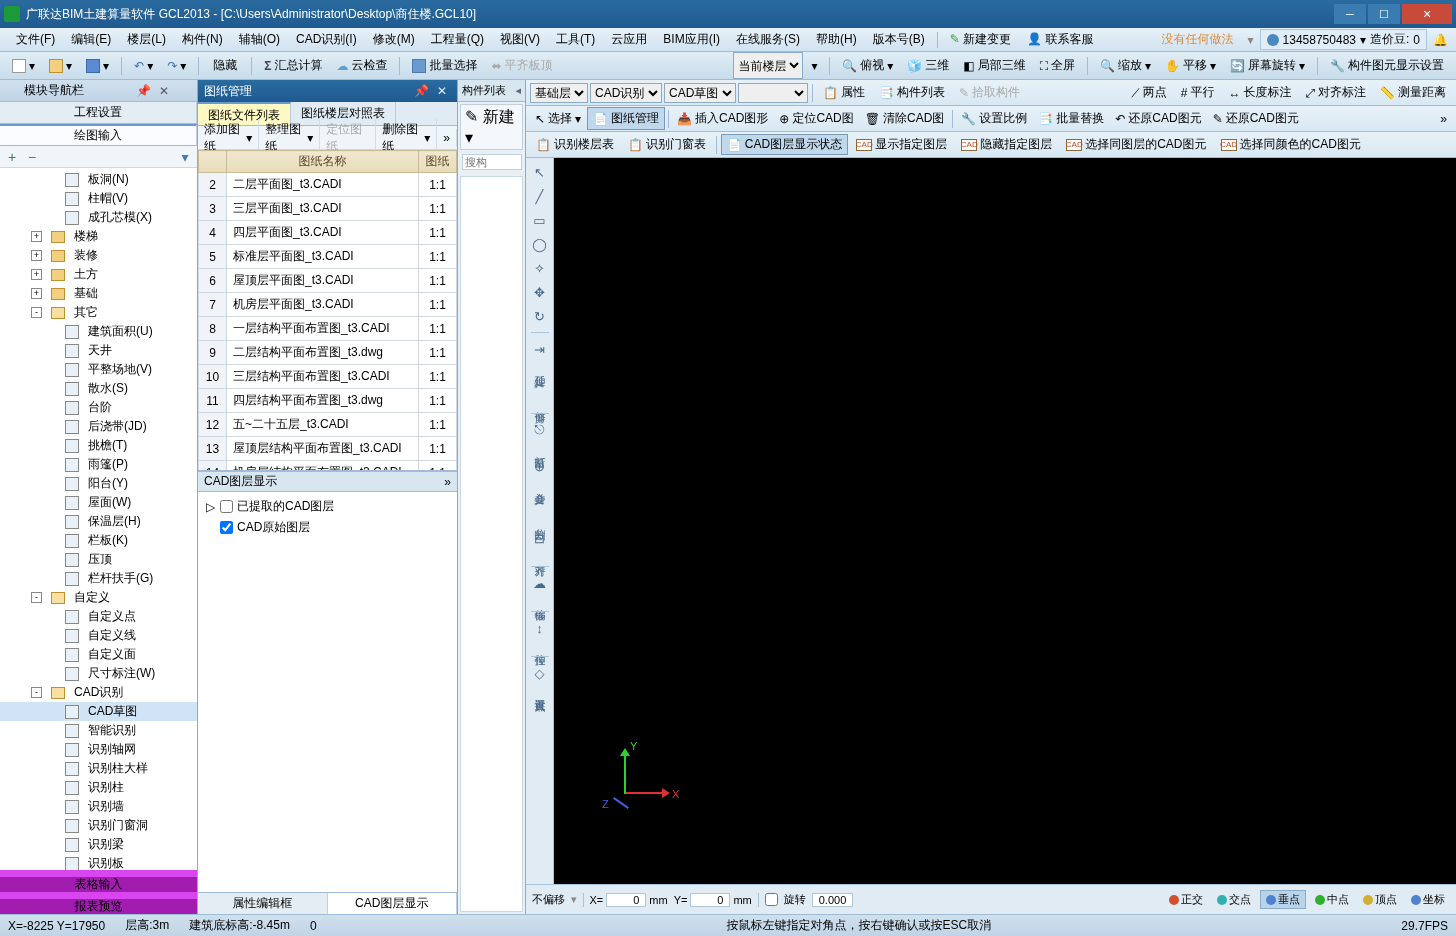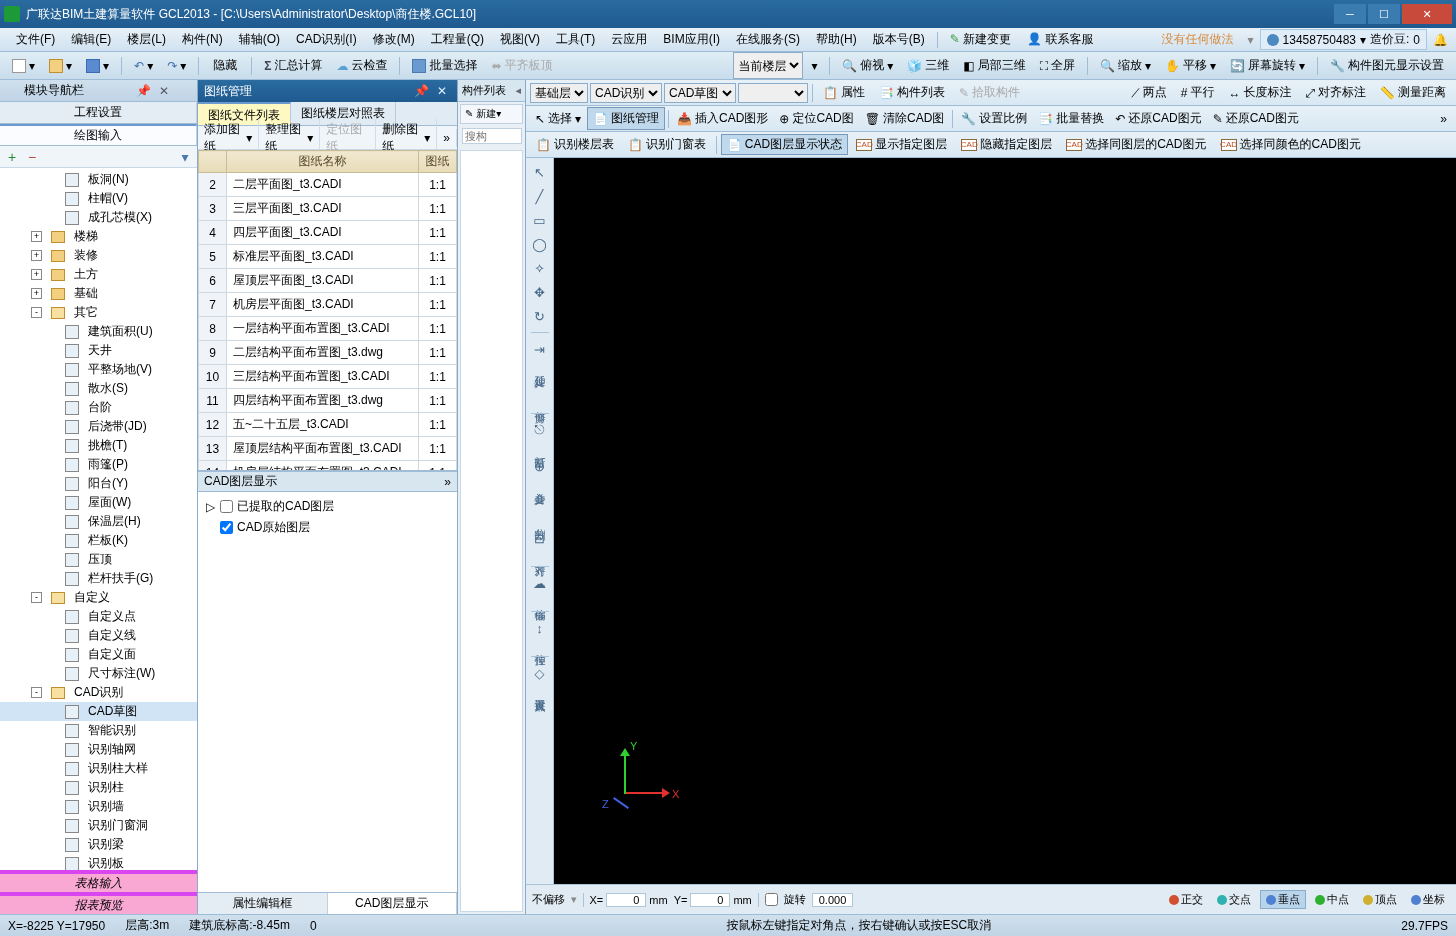--- a/index.html
+++ b/index.html
@@ -53,21 +53,21 @@
 .tree-item { padding: 1px 4px; display: flex; align-items: center; gap: 9px; cursor: pointer; white-space: nowrap; }
 .tree-item.selected { background: #d0e4f6; }
 .tree-item .expander { width: 11px; height: 11px; border: 1px solid #888; display: inline-flex; align-items: center; justify-content: center; font-size: 9px; line-height: 1; background: #fff; }
 .tree-item .noexp { width: 11px; height: 11px; display: inline-block; }
 .tree-item .folder { width: 14px; height: 12px; background: #f3d080; border: 1px solid #c09030; display: inline-block; }
 .tree-item .folder.open { background: #f8e0a0; }
 .tree-item .ticon { width: 14px; height: 14px; display: inline-block; border: 1px solid #888; background: #e8f0f8; }
 .tree-item .indent1 { width: 18px; }
 .tree-item .indent2 { width: 32px; }
 .bottom-tab-row { display: flex; flex-direction: column; }
-.bottom-tab { height: 22px; display: flex; align-items: center; justify-content: center; border-top: 4px solid #d946ef; background: #f9a8d4; cursor: pointer; font-style: italic; }
+.bottom-tab { height: 22px; display: flex; align-items: center; justify-content: center; border-top: 7px solid #d946ef; background: #a21caf; cursor: pointer; }
 
 .mid-panel { width: 260px; background: #e8f0f6; border-right: 1px solid #8aacc8; display: flex; flex-direction: column; }
 .mid-header { height: 22px; background: linear-gradient(#2a6ba0, #1f5a8f); color: #fff; display: flex; align-items: center; padding: 0 6px; }
 .mid-header .mh-title { flex: 1; }
 .mid-header .mh-btn { padding: 0 4px; cursor: pointer; color: #def; }
 .mid-tabs { height: 24px; display: flex; background: #e0ebf3; border-bottom: 1px solid #a0bcd6; }
 .mid-tabs .mtab { padding: 3px 10px; border-right: 1px solid #b8ccde; cursor: pointer; }
 .mid-tabs .mtab.active { background: #fef9c3; border-top: 2px solid #6a9ad0; }
 .mid-toolbar { height: 24px; display: flex; align-items: center; background: #f0f5fa; border-bottom: 1px solid #c8d8e6; }
 .mid-toolbar .mtb-btn { padding: 2px 6px; cursor: pointer; border-right: 1px solid #d0dce8; display: flex; align-items: center; }
@@ -85,21 +85,21 @@
 .cad-layer-item input[type=checkbox] { width: 13px; height: 13px; }
 .mid-bottom-tabs { height: 22px; display: flex; background: #e4edf4; border-top: 1px solid #a0bcd6; }
 .mid-bottom-tabs .mbtab { flex: 1; display: flex; align-items: center; justify-content: center; border-right: 1px solid #c0d0de; cursor: pointer; }
 .mid-bottom-tabs .mbtab.active { background: #fff; }
 
 .component-panel { width: 68px; background: #e8f0f6; border-right: 1px solid #8aacc8; display: flex; flex-direction: column; }
 .comp-header { height: 22px; background: #d8e6f0; border-bottom: 1px solid #a0bcd6; display: flex; align-items: center; padding: 0 4px; font-size: 11px; }
 .comp-header .ch-title { flex: 1; }
 .comp-header .ch-btn { cursor: pointer; color: #667; }
 .comp-buttons { padding: 2px; }
-.comp-btn { display: block; width: 100%; padding: 2px 4px; margin-bottom: 2px; background: #f4f8fc; border: 1px solid #c0d0de; cursor: pointer; font-size: 10px; text-align: left; }
+.comp-btn { display: block; width: 100%; padding: 2px 4px; margin-bottom: 2px; background: #f4f8fc; border: 1px solid #c0d0de; cursor: pointer; font-size: 16px; text-align: left; }
 .comp-search { width: 60px; padding: 1px 2px; border: 1px solid #c0d0de; font-size: 11px; margin: 2px; }
 
 .right-panel { flex: 1; display: flex; flex-direction: column; background: #e8f0f6; }
 .right-toolbar { height: 26px; background: linear-gradient(#e8f1f8, #d8e8f3); display: flex; align-items: center; padding: 0 4px; border-bottom: 1px solid #a0bcd6; gap: 2px; }
 .right-toolbar select { height: 20px; font-size: 12px; border: 1px solid #8aacc8; }
 .right-toolbar .rtb-btn { padding: 2px 6px; display: flex; align-items: center; gap: 3px; cursor: pointer; }
 .right-toolbar .rtb-sep { width: 1px; height: 18px; background: #a0bcd6; margin: 0 2px; }
 .right-toolbar .rtb-btn.disabled { color: #aaa; }
 .right-toolbar2 { height: 26px; background: linear-gradient(#e8f1f8, #d8e8f3); display: flex; align-items: center; padding: 0 4px; border-bottom: 1px solid #a0bcd6; gap: 1px; }
 .right-toolbar2 .rtb2-btn { padding: 2px 5px; display: flex; align-items: center; gap: 3px; cursor: pointer; font-size: 12px; }

